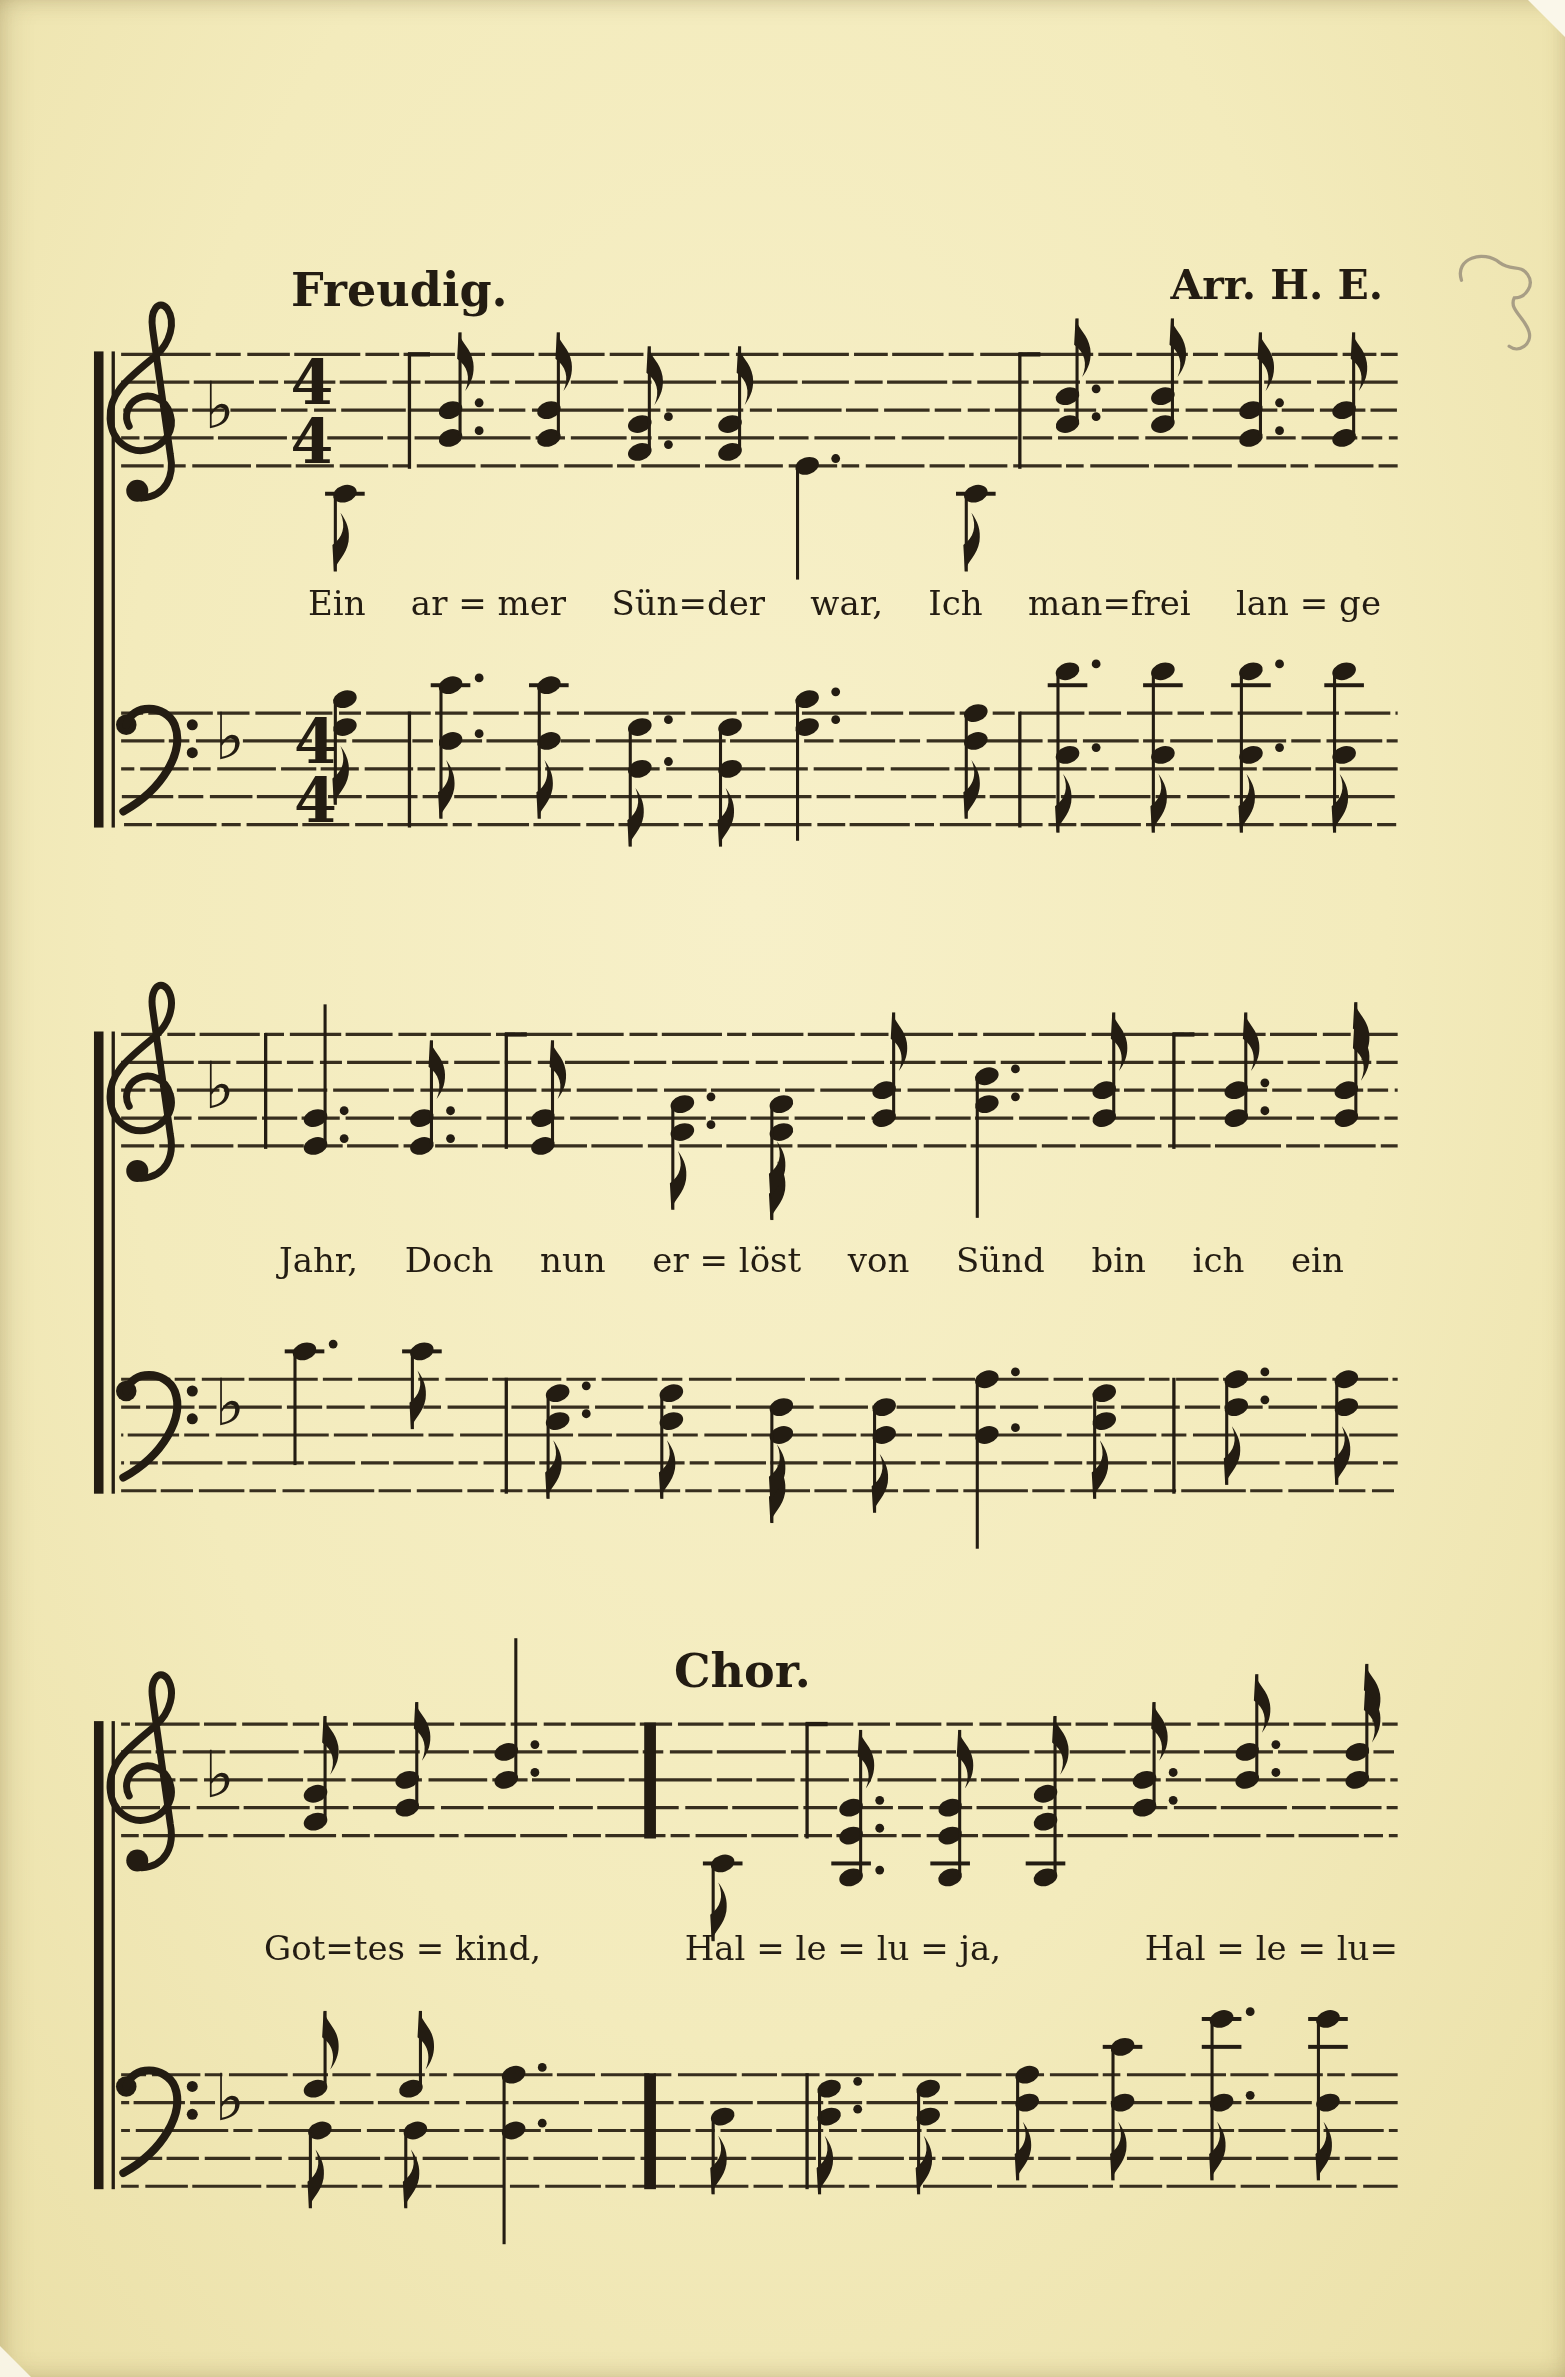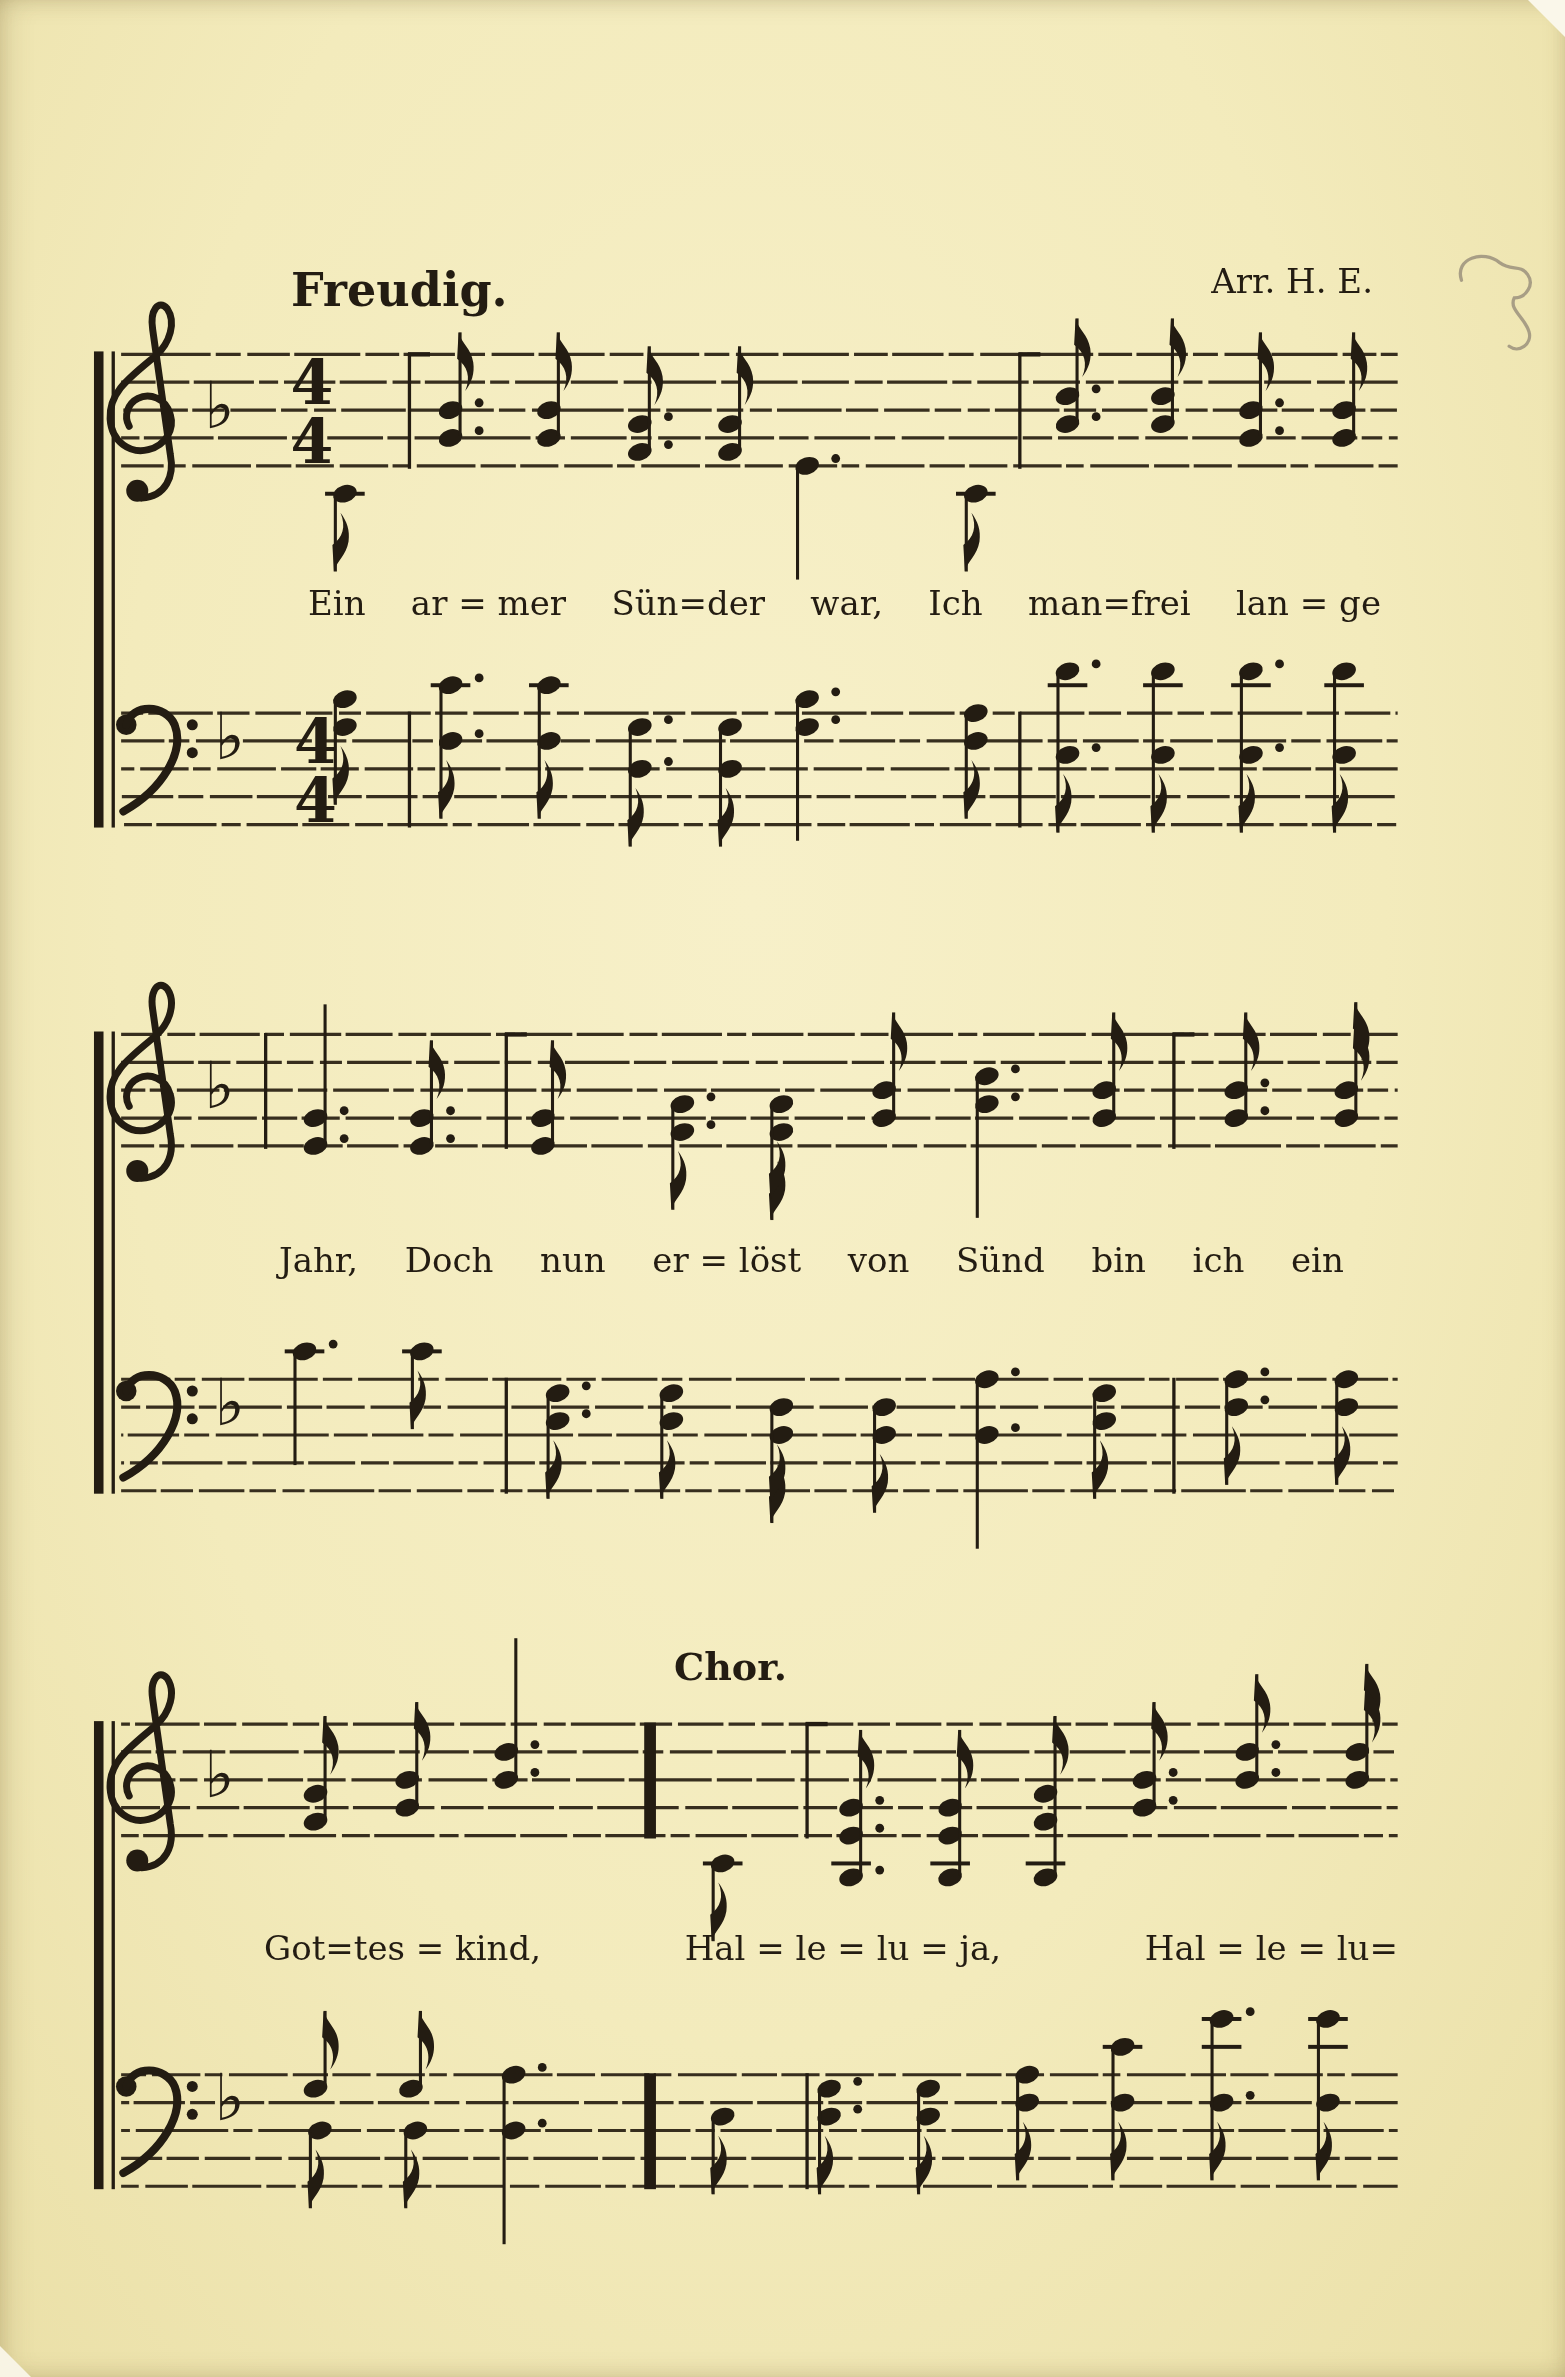--- a/index.html
+++ b/index.html
@@ -8,22 +8,22 @@
     background:radial-gradient(ellipse at 48% 38%, #f7f0c9 0%, #f3ebbc 55%, #eadfa6 100%);
     box-shadow:inset 16px 0 34px -17.6px rgba(92,72,30,.28), inset -11.7px 0 26.4px -14.7px rgba(92,72,30,.2),
                inset 0 13.2px 29px -16px rgba(92,72,30,.18), inset 0 -13.2px 29px -16px rgba(92,72,30,.18);
     font-family:"DejaVu Serif", serif;color:#231c12;
   }
   svg.music{position:absolute;left:0;top:0;}
   .title-row{position:absolute;left:0;top:144px;width:100%;text-align:center;
     font-size:68px;font-weight:bold;letter-spacing:0.7px;white-space:nowrap;}
   .title-row .num{margin-right:47px;}
   .tempo{position:absolute;left:291px;top:263px;font-size:46px;font-weight:bold;}
-  .arranger{position:absolute;right:192px;top:261px;font-size:34px;font-weight:normal;}
-  .chor-label{position:absolute;left:674px;top:1644px;font-size:38px;font-weight:bold;}
+  .arranger{position:absolute;right:182px;top:261px;font-size:41px;font-weight:bold;}
+  .chor-label{position:absolute;left:674px;top:1644px;font-size:46px;font-weight:bold;}
   .lyrics{position:absolute;display:flex;justify-content:space-between;
     font-size:34px;font-weight:normal;white-space:nowrap;}
   .lyrics.l1{left:308px;top:583px;width:1073px;}
   .lyrics.l2{left:279px;top:1240px;width:1065px;}
   .lyrics.l3{left:264px;top:1928px;width:1134px;}
   .corner-tr{position:absolute;top:0;right:0;width:0;height:0;
     border-top:37px solid #faf7ea;border-left:37px solid transparent;}
   .corner-bl{position:absolute;bottom:0;left:0;width:0;height:0;
     border-bottom:31px solid #f8f4e4;border-right:31px solid transparent;}
 </style>

